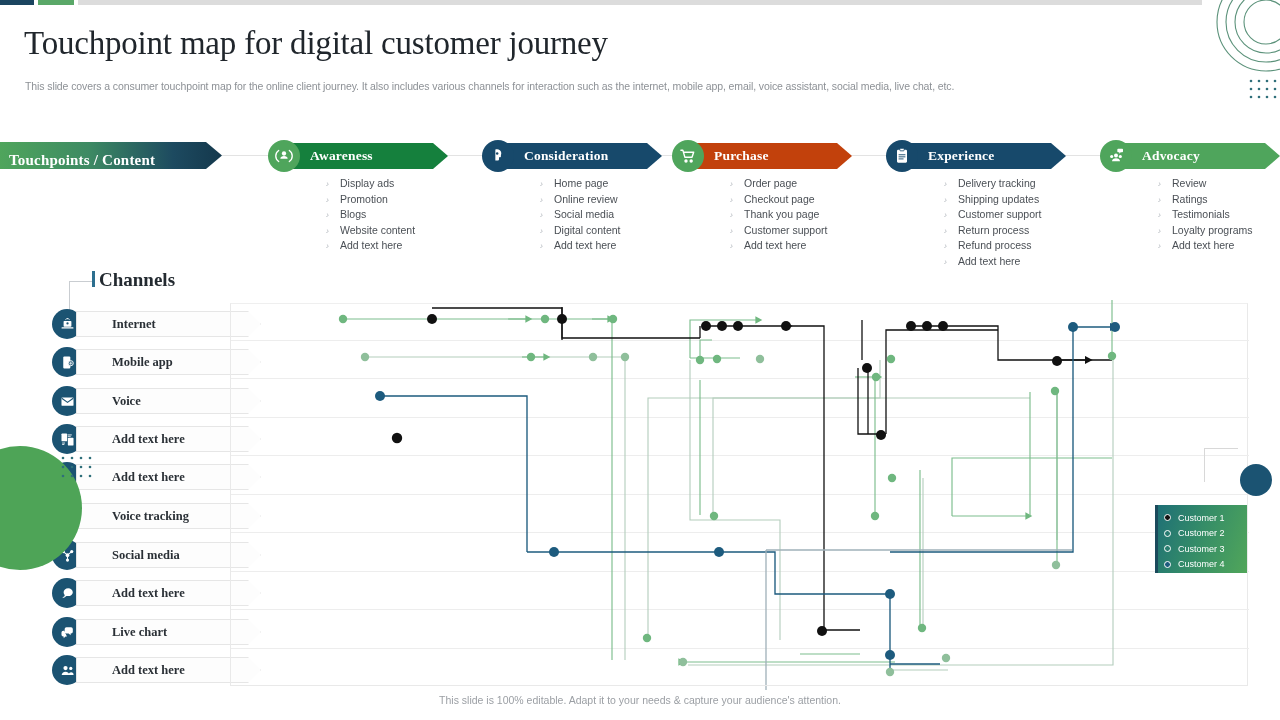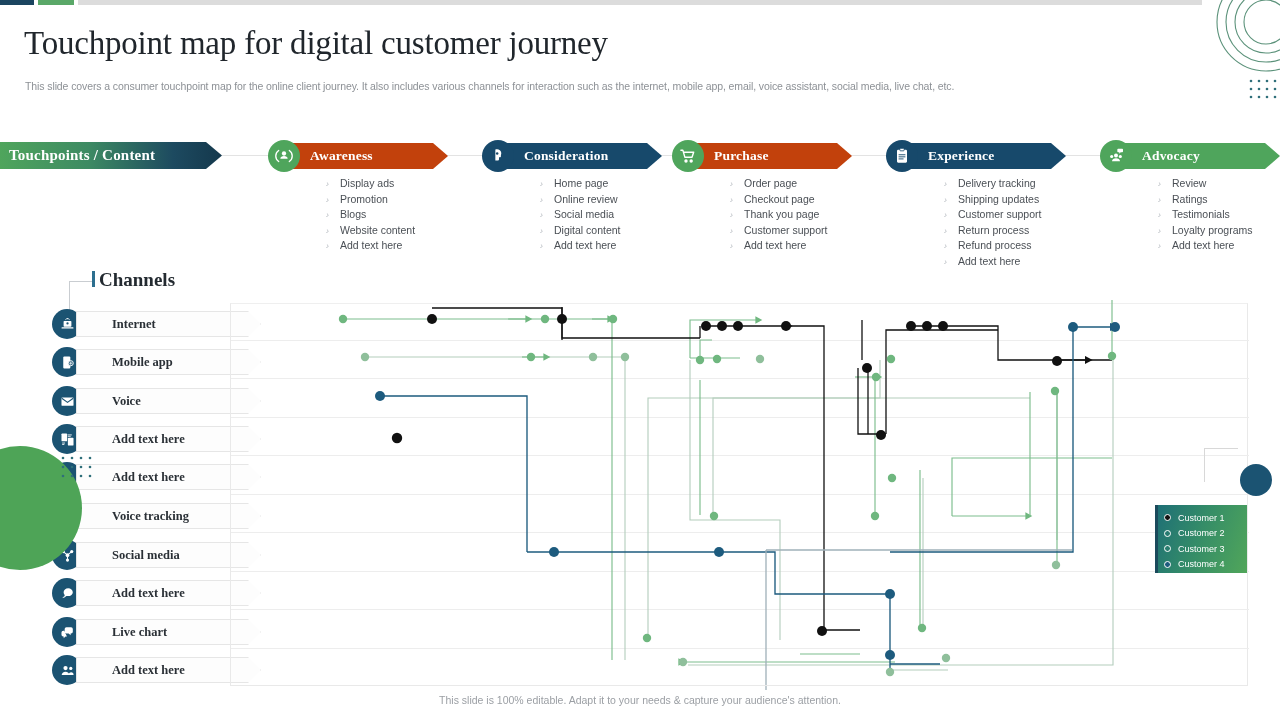--- a/index.html
+++ b/index.html
@@ -53,21 +53,21 @@
   .band-rule {
     position: absolute; left: 222px; top: 155px; width: 1040px;
     height: 1px; background: #e3e3e3;
   }
 
   .tp-banner {
     position: absolute; left: 0; top: 142px;
     width: 222px; height: 27px;
     background: linear-gradient(90deg, #4fa55c 0%, #3d8a63 40%, #1d4a60 78%, #14384c 100%);
     clip-path: polygon(0 0, calc(100% - 16px) 0, 100% 50%, calc(100% - 16px) 100%, 0 100%);
-    display: flex; align-items: center;
+    display: flex; align-items: flex-end;
   }
   .tp-banner span {
     font-family: "Liberation Serif", serif;
     font-size: 15px; font-weight: bold; color: #ffffff;
     padding-left: 9px; letter-spacing: 0.2px;
   }
 
   .stage { position: absolute; top: 140px; }
   .stage-head { position: relative; height: 32px; }
   .stage-icon {
@@ -205,21 +205,21 @@
   <div class="subtitle">This slide covers a consumer touchpoint map for the online client journey. It also includes various channels for interaction such as the internet, mobile app, email, voice assistant, social media, live chat, etc.</div>
 
   <div class="band-rule"></div>
 
   <div class="tp-banner">
     <span>Touchpoints / Content</span>
   </div>
 
   <div class="stage" id="stage0" style="left:268px;">
     <div class="stage-head">
-      <div class="stage-chev" style="width:164px; background:#c2410c;">
+      <div class="stage-chev" style="width:164px; background:#15803d;">
         <span>Awareness</span>
       </div>
       <div class="stage-icon" style="background:#4fa55c;">
         <svg width="20" height="20" viewBox="0 0 24 24" fill="none" stroke="#fff" stroke-width="1.6">
           <circle cx="12" cy="9" r="2.6" fill="#fff" stroke="none"></circle>
           <path d="M7.6 15.4c0-2.4 2-3.5 4.4-3.5s4.4 1.1 4.4 3.5z" fill="#fff" stroke="none"></path>
           <path d="M5.6 5.4a8 8 0 000 13.2M18.4 5.4a8 8 0 010 13.2" stroke-linecap="round"></path>
         </svg>
       </div>
     </div>

